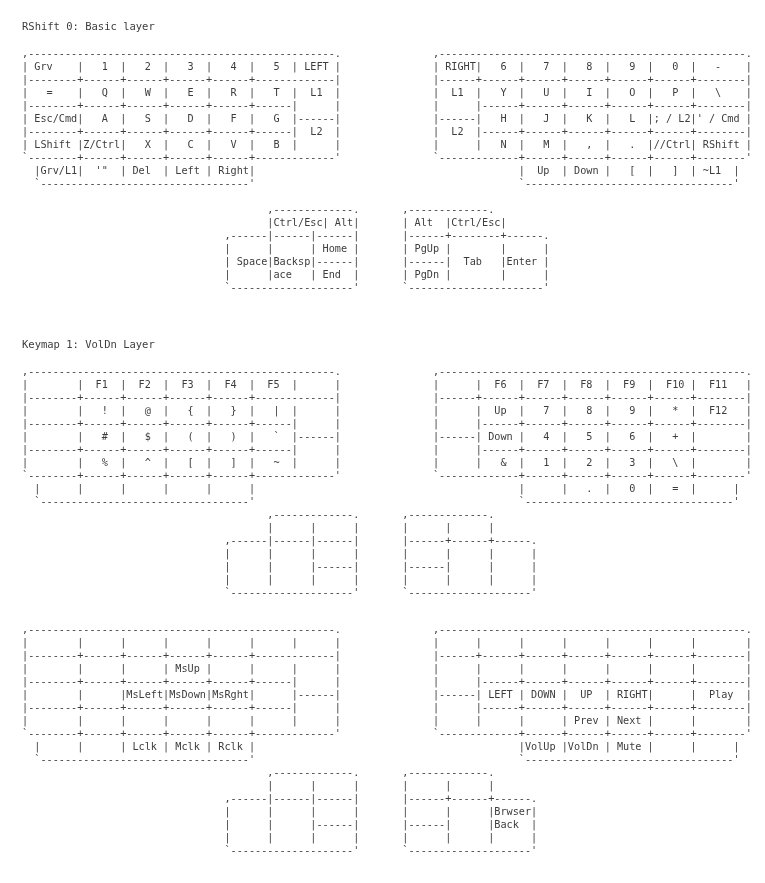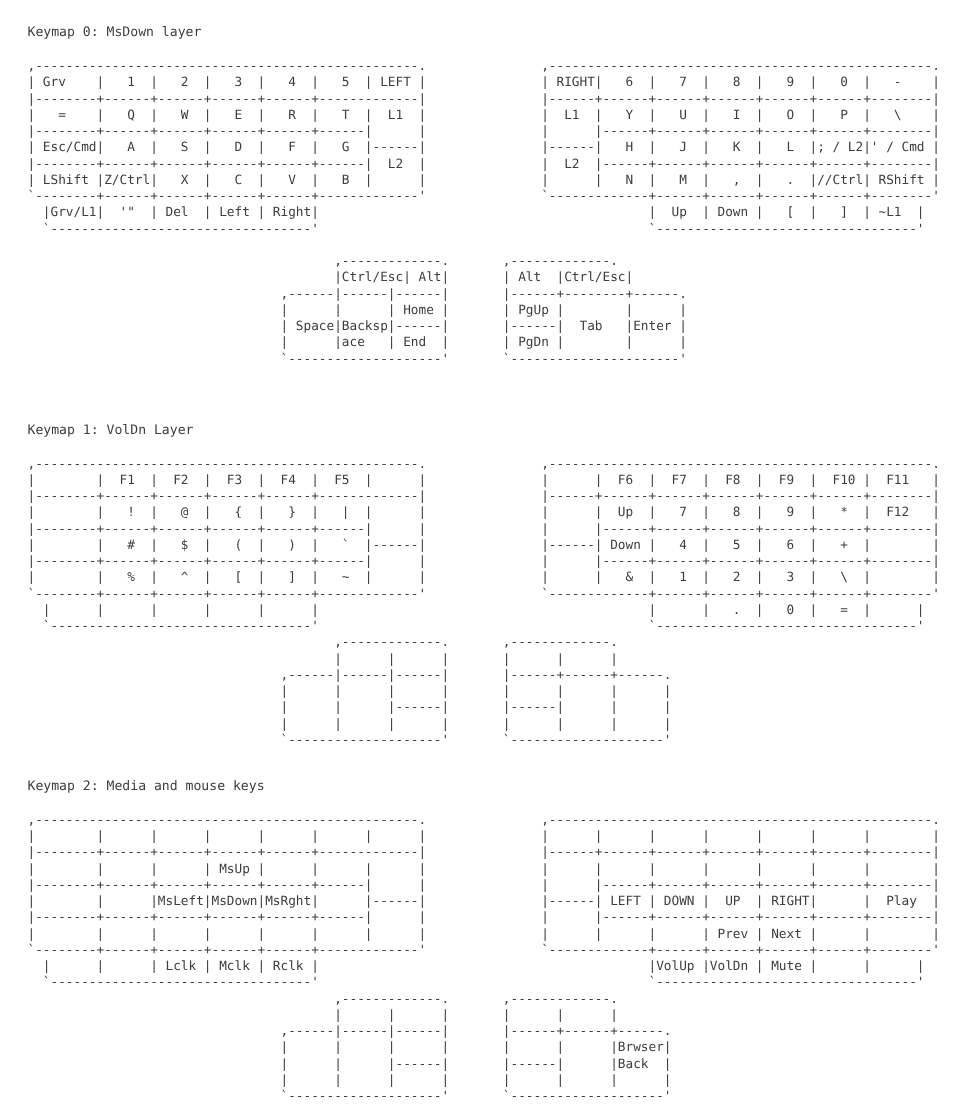--- a/index.html
+++ b/index.html
@@ -30,21 +30,21 @@
     white-space: pre;
     letter-spacing: 0;
   }
 </style>
 </head>
 <body style="background: rgb(255, 255, 255); color: rgb(61, 61, 61);">
 
 <div class="page">
 
   <section class="keymap-section s0">
-    <div class="keymap-title">Keymap 0: MsDown layer</div>
+    <div class="keymap-title">RShift 0: Basic layer</div>
     <pre class="keymap-art">,--------------------------------------------------.               ,--------------------------------------------------.
 | Grv    |   1  |   2  |   3  |   4  |   5  | LEFT |               | RIGHT|   6  |   7  |   8  |   9  |   0  |   -    |
 |--------+------+------+------+------+-------------|               |------+------+------+------+------+------+--------|
 |   =    |   Q  |   W  |   E  |   R  |   T  |  L1  |               |  L1  |   Y  |   U  |   I  |   O  |   P  |   \    |
 |--------+------+------+------+------+------|      |               |      |------+------+------+------+------+--------|
 | Esc/Cmd|   A  |   S  |   D  |   F  |   G  |------|               |------|   H  |   J  |   K  |   L  |; / L2|' / Cmd |
 |--------+------+------+------+------+------|  L2  |               |  L2  |------+------+------+------+------+--------|
 | LShift |Z/Ctrl|   X  |   C  |   V  |   B  |      |               |      |   N  |   M  |   ,  |   .  |//Ctrl| RShift |
 `--------+------+------+------+------+-------------'               `-------------+------+------+------+------+--------'
   |Grv/L1|  '"  | Del  | Left | Right|                                           |  Up  | Down |   [  |   ]  | ~L1  |
@@ -75,21 +75,20 @@
                                         ,-------------.       ,-------------.
                                         |      |      |       |      |      |
                                  ,------|------|------|       |------+------+------.
                                  |      |      |      |       |      |      |      |
                                  |      |      |------|       |------|      |      |
                                  |      |      |      |       |      |      |      |
                                  `--------------------'       `--------------------'</pre>
   </section>
 
   <section class="keymap-section s2">
-    <div class="keymap-title">Keymap 2: Media and mouse keys</div>
     <pre class="keymap-art">,--------------------------------------------------.               ,--------------------------------------------------.
 |        |      |      |      |      |      |      |               |      |      |      |      |      |      |        |
 |--------+------+------+------+------+-------------|               |------+------+------+------+------+------+--------|
 |        |      |      | MsUp |      |      |      |               |      |      |      |      |      |      |        |
 |--------+------+------+------+------+------|      |               |      |------+------+------+------+------+--------|
 |        |      |MsLeft|MsDown|MsRght|      |------|               |------| LEFT | DOWN |  UP  | RIGHT|      |  Play  |
 |--------+------+------+------+------+------|      |               |      |------+------+------+------+------+--------|
 |        |      |      |      |      |      |      |               |      |      |      | Prev | Next |      |        |
 `--------+------+------+------+------+-------------'               `-------------+------+------+------+------+--------'
   |      |      | Lclk | Mclk | Rclk |                                           |VolUp |VolDn | Mute |      |      |

